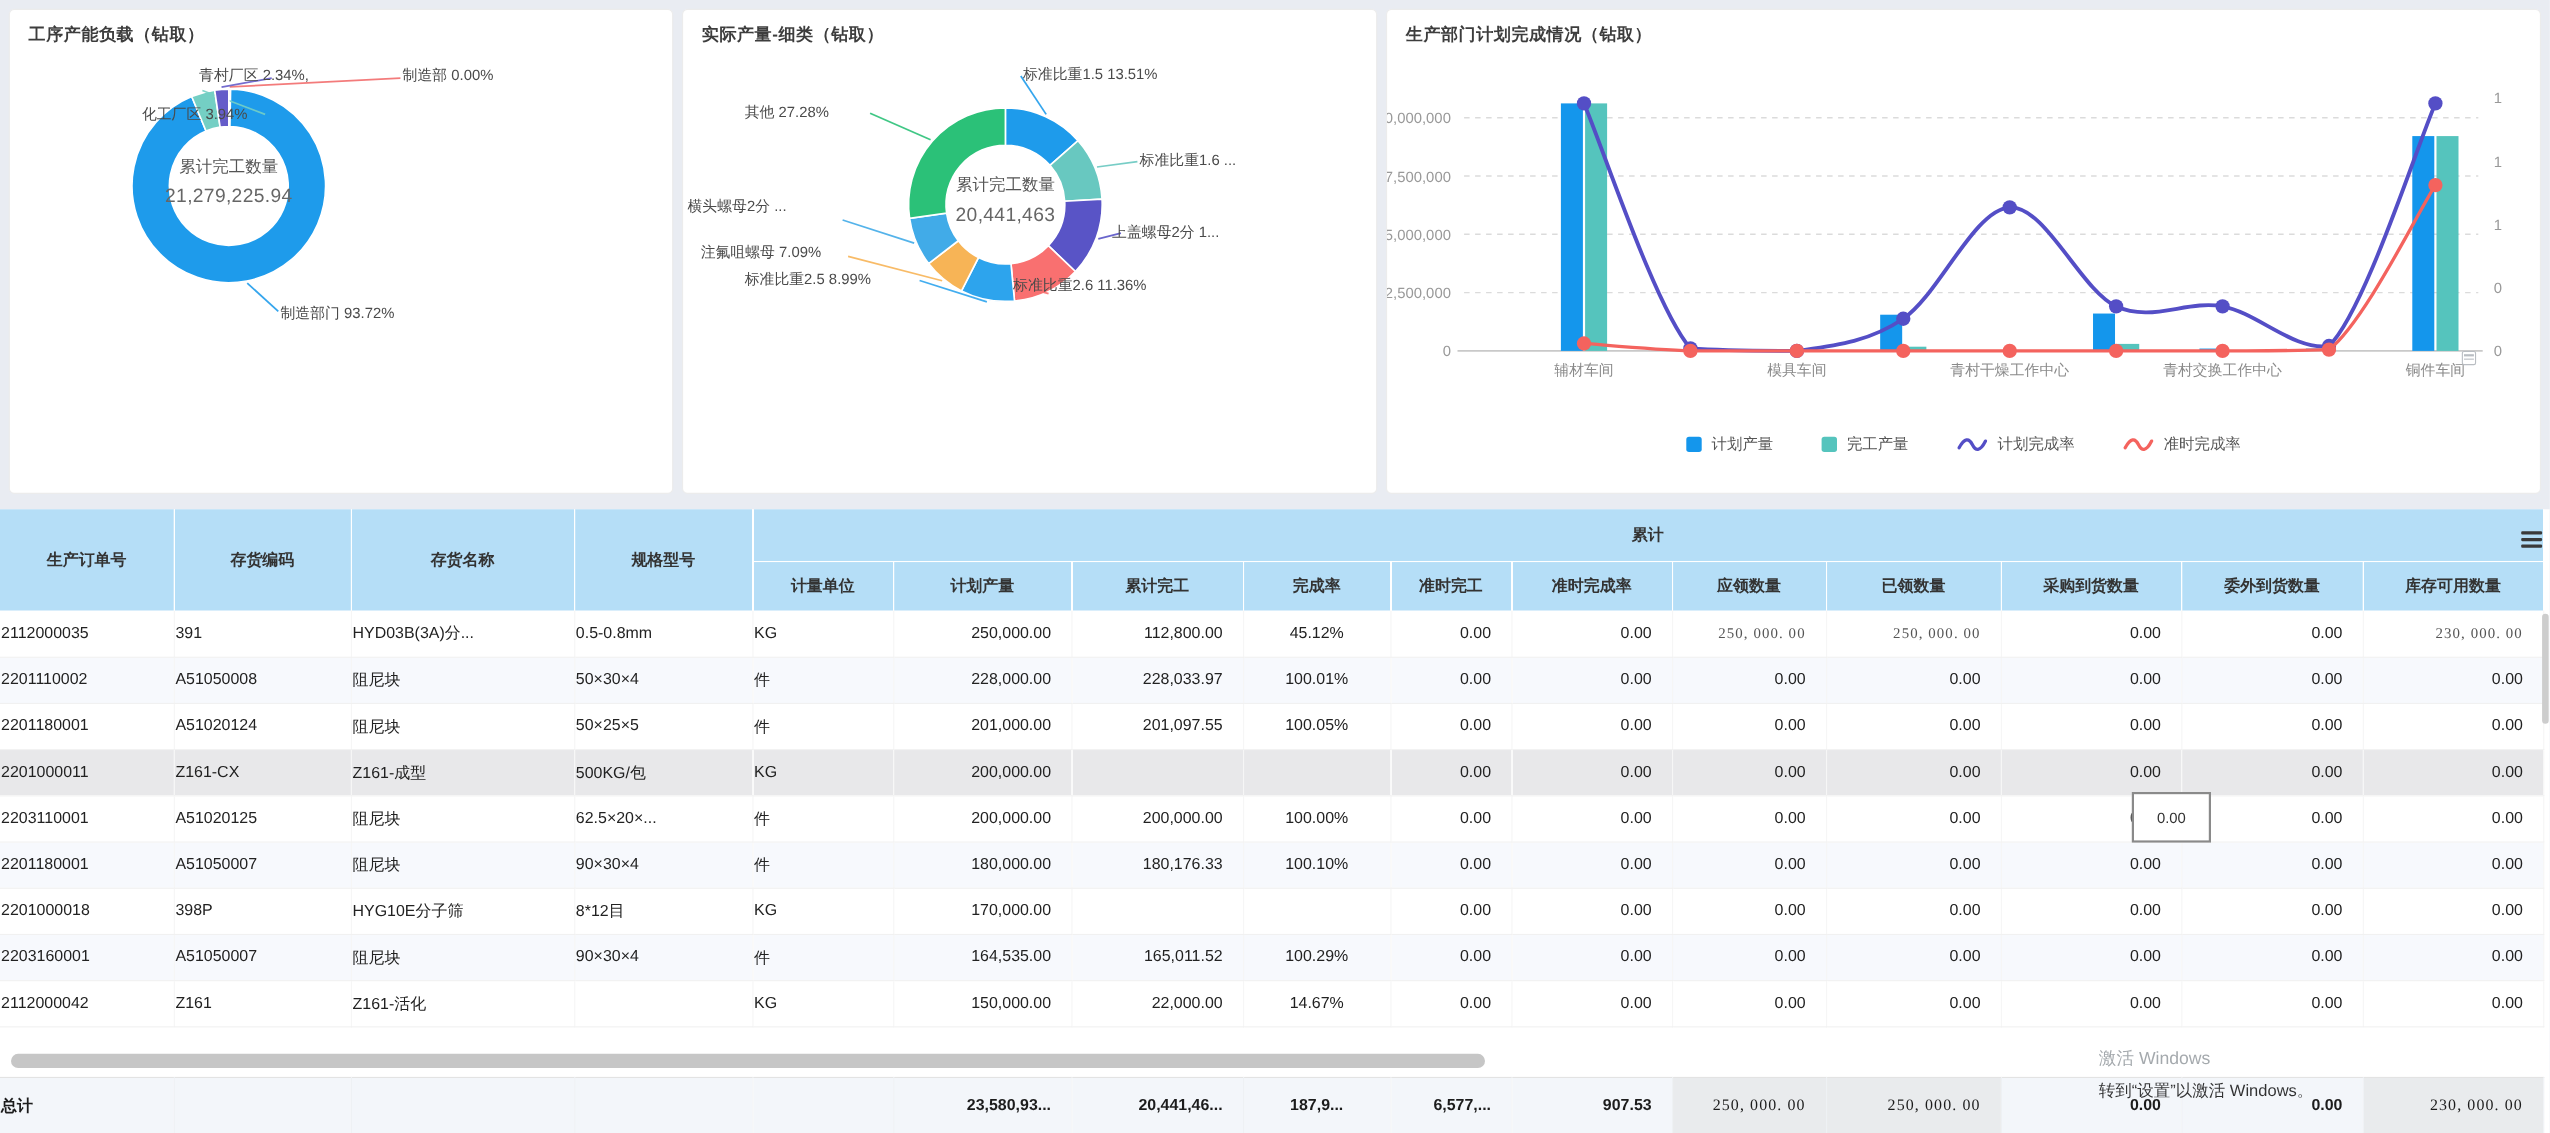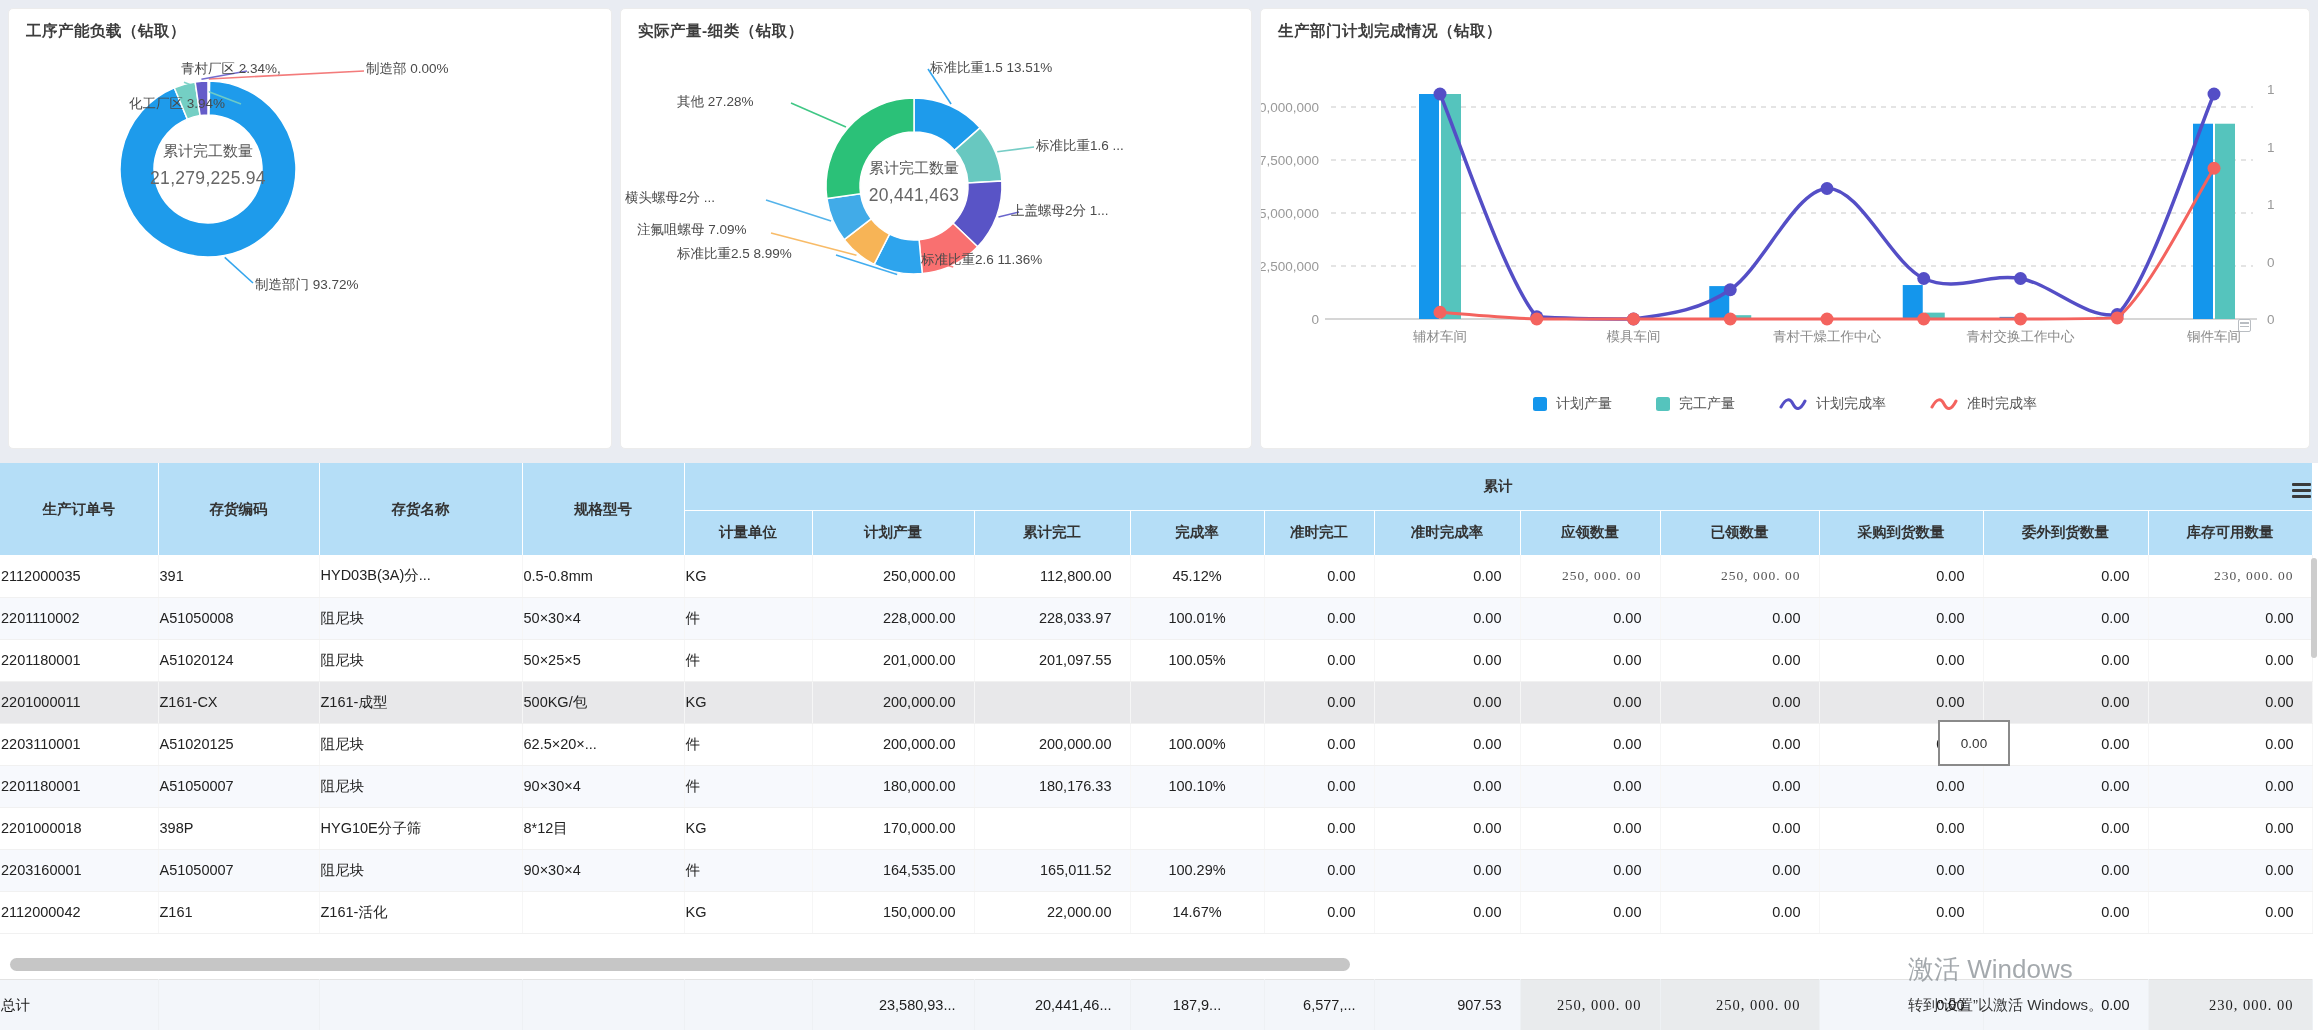--- a/index.html
+++ b/index.html
@@ -71,21 +71,21 @@
   tbody tr.hl td{background:#E8E8EA;}
   .al{text-align:left;}
   .ar{text-align:right;padding-right:18px;}
   .ac{text-align:center;}
   .num-alt{
     font-family:"Liberation Serif","DejaVu Serif",serif;
     font-size:13.5px;color:#555;letter-spacing:1px;
   }
   #totalTable{position:absolute;left:0;top:516px;}
   #totalTable td{
-    height:51px;background:#F3F6FA;font-size:14.5px;font-weight:400;color:#1c1c1c;
+    height:51px;background:#F3F6FA;font-size:14.5px;font-weight:700;color:#1c1c1c;
     border-top:1px solid #E3E3E3;border-right:1px solid #EEF1F4;
   }
   #totalTable td.num-alt{background:#E9EBED;font-weight:400;}
   #hScroll{
     position:absolute;left:10px;top:495px;width:1340px;height:13px;
     background:#C6C6C6;border-radius:7px;z-index:2;
   }
   #vScroll{
     position:absolute;right:1px;top:95px;width:6px;height:100px;
     background:#CDCDCD;border-radius:3px;z-index:2;
@@ -93,21 +93,21 @@
   #menuIcon{position:absolute;right:7px;top:20px;width:19px;z-index:3;cursor:pointer;}
   #menuIcon i{display:block;height:2.5px;background:#3a3a3a;margin-bottom:3.5px;border-radius:1px;}
 
   #tooltip{
     position:absolute;left:1938px;top:720px;width:68px;height:42px;
     background:#fff;border:2px solid #8A8A8A;z-index:20;
     display:flex;align-items:center;justify-content:center;
     font-size:13.5px;color:#333;
   }
   #watermark{position:absolute;left:1908px;top:952px;z-index:30;opacity:.8;pointer-events:none;}
-  #watermark .w1{font-size:26px;color:#8E9499;}
+  #watermark .w1{font-size:16px;color:#8E9499;}
   #watermark .w2{font-size:15px;color:#000000;margin-top:9px;}
 </style>
 </head>
 <body>
 
 <div class="card" id="card1">
   <div class="card-title">工序产能负载（钻取）</div>
   <svg class="chart-svg" id="svg1" width="604" height="441" viewBox="0 0 604 441">
       <path d="M199,72A88,88 0 0 1 200.65370217513546,72.01553961570286L200.01477178928766,106.00953567327221A54,54 0 0 0 199,106Z" fill="#F26D6D" stroke="#fff" stroke-width="1.5"></path>
       <polyline points="199.84568049251232,70.00397328490227 355,62" fill="none" stroke="#F26D6D" stroke-width="1.6" opacity="0.9"></polyline>
@@ -151,21 +151,21 @@
   <div class="donut-center">
     <div class="dc-label">累计完工数量</div>
     <div class="dc-value">20,441,463</div>
   </div>
 <div class="pie-label" style="left: 309px; top: 50px;">标准比重1.5 13.51%</div>
     <div class="pie-label" style="left: 415px; top: 128px;">标准比重1.6 ...</div>
     <div class="pie-label" style="left: 390px; top: 193px;">上盖螺母2分 1...</div>
     <div class="pie-label" style="left: 300px; top: 242px;">标准比重2.6 11.36%</div>
     <div class="pie-label" style="left: 56px; top: 236px;">标准比重2.5 8.99%</div>
     <div class="pie-label" style="left: 16px; top: 212px;">注氟咀螺母 7.09%</div>
-    <div class="pie-label" style="left: 4px; top: 180px;">横头螺母2分 ...</div>
+    <div class="pie-label" style="left: 4px; top: 170px;">横头螺母2分 ...</div>
     <div class="pie-label" style="left: 56px; top: 84px;">其他 27.28%</div>
   </div>
 
 <div class="card" id="card3">
   <div class="card-title">生产部门计划完成情况（钻取）</div>
   <svg class="chart-svg" id="svg3" width="1050" height="441" viewBox="0 0 1050 441">
       <text x="58" y="315" text-anchor="end" fill="#999" font-size="13.5">0</text>
       <line x1="70" y1="257" x2="992" y2="257" stroke="#DBDBDB" stroke-dasharray="5 5" stroke-width="1.3"></line>
       <text x="58" y="262" text-anchor="end" fill="#999" font-size="13.5">2,500,000</text>
       <line x1="70" y1="204" x2="992" y2="204" stroke="#DBDBDB" stroke-dasharray="5 5" stroke-width="1.3"></line>

